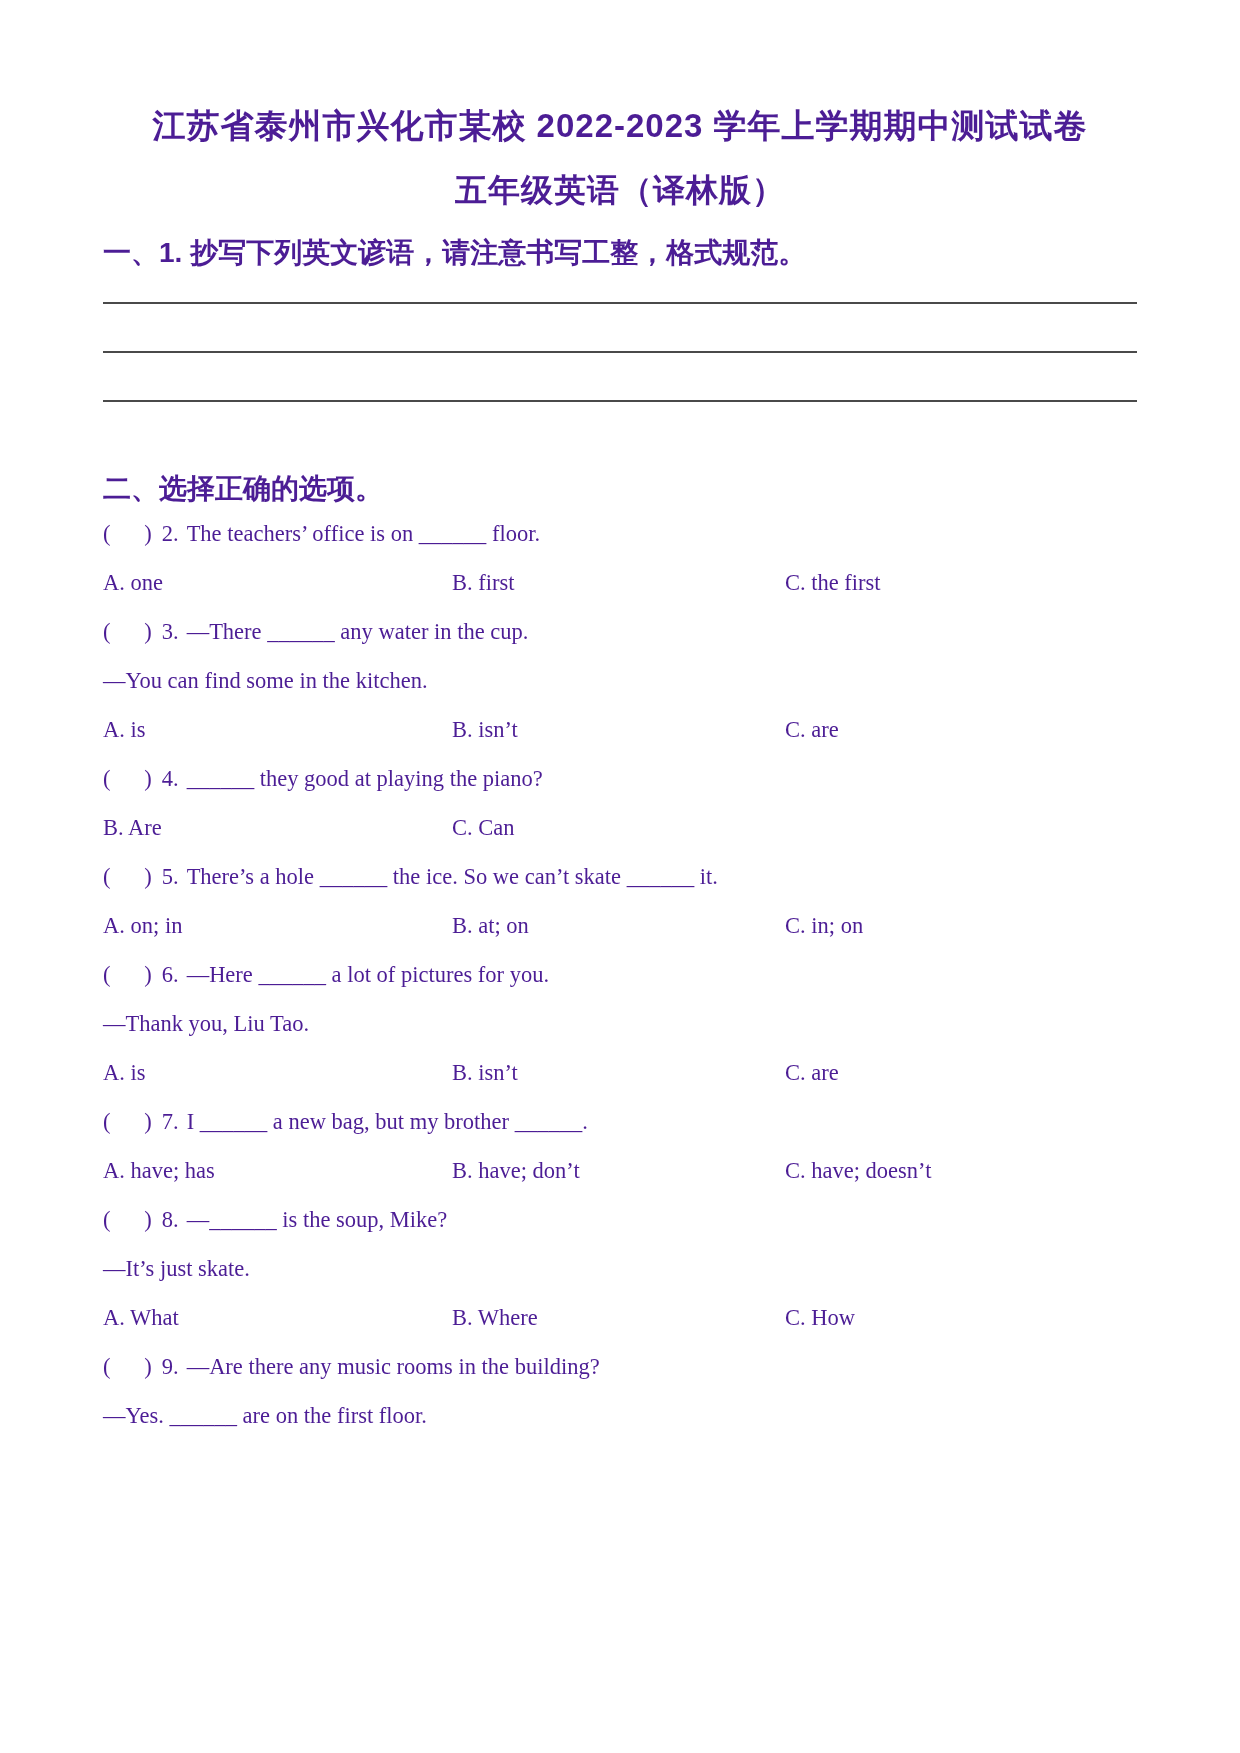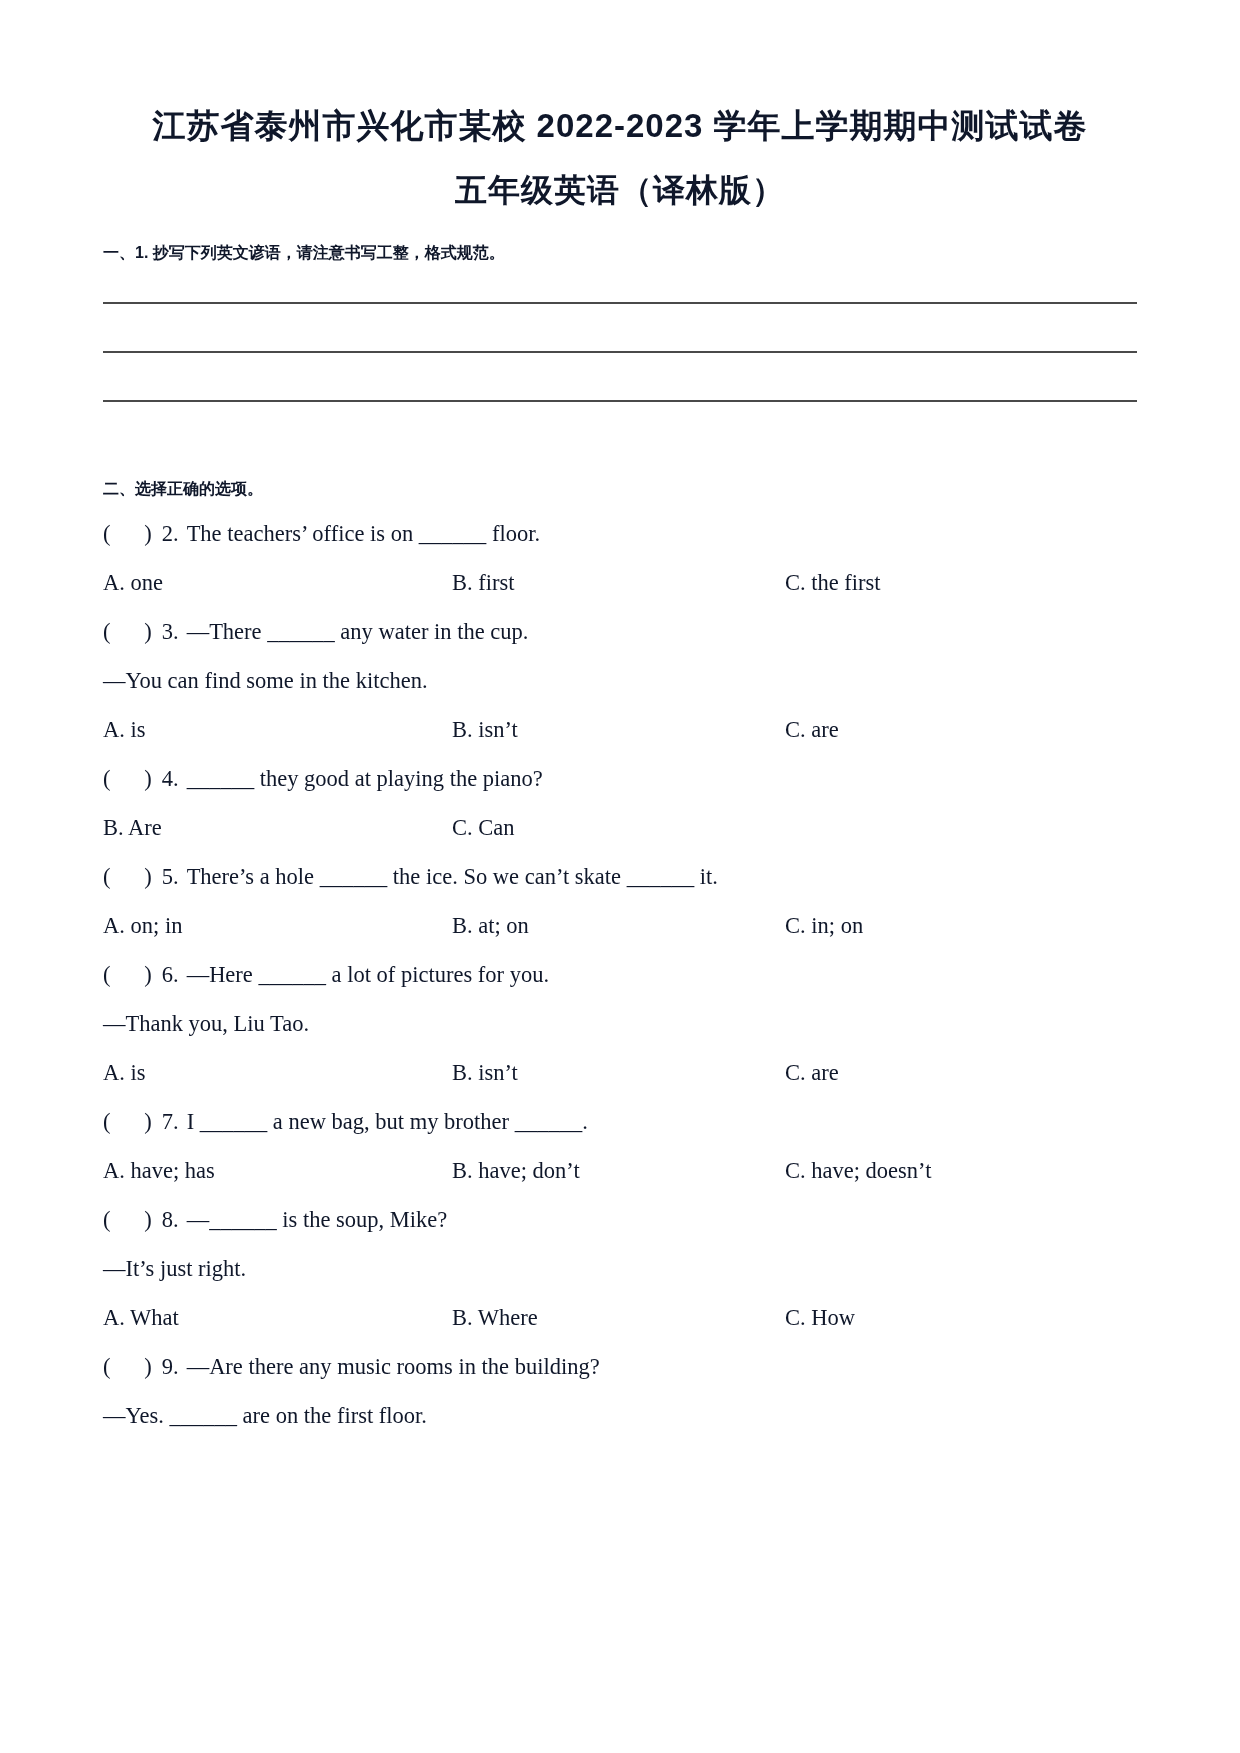--- a/index.html
+++ b/index.html
@@ -1,21 +1,21 @@
 <!DOCTYPE html>
 <html><head>
 <meta charset="utf-8">
 <style>
   html, body { margin: 0; padding: 0; background: #ffffff; }
   .page {
     position: relative;
     width: 1240px;
     height: 1753px;
     background: #ffffff;
-    color: #0f172a;
+    color: #4c1d95;
     font-family: "Liberation Serif", serif;
     overflow: hidden;
   }
   .exam-title {
     margin: 0;
     padding-top: 106px;
     font-family: "Liberation Sans", "DejaVu Sans", sans-serif;
     font-weight: bold;
     font-size: 33px;
     line-height: 40px;
@@ -29,21 +29,21 @@
     font-size: 32px;
     line-height: 38px;
     text-align: center;
     letter-spacing: 1px;
   }
   .content { margin: 0 103px; }
   .sec-heading {
     margin-top: 28px;
     font-family: "Liberation Sans", "DejaVu Sans", sans-serif;
     font-weight: bold;
-    font-size: 16px;
+    font-size: 28px;
     line-height: 32px;
   }
   .sec-heading.sec2 { margin-top: 24px; }
   .passage {
     margin: 4px 0 0 0;
     font-size: 22.5px;
     line-height: 50px;
     text-align: justify;
     text-indent: 34px;
   }
@@ -149,21 +149,21 @@
         <div class="options">
           <div class="opt">A. have; has</div>
           <div class="opt">B. have; don’t</div>
           <div class="opt">C. have; doesn’t</div>
         </div>
         <div class="qline">
           <span class="bracket">(      )</span>
           <span class="qnum">8.</span>
           <span class="qtext">—______ is the soup, Mike?</span>
         </div>
-        <div class="reply">—It’s just right.</div>
+        <div class="reply">—It’s just skate.</div>
         <div class="options">
           <div class="opt">A. What</div>
           <div class="opt">B. Where</div>
           <div class="opt">C. How</div>
         </div>
         <div class="qline">
           <span class="bracket">(      )</span>
           <span class="qnum">9.</span>
           <span class="qtext">—Are there any music rooms in the building?</span>
         </div>

